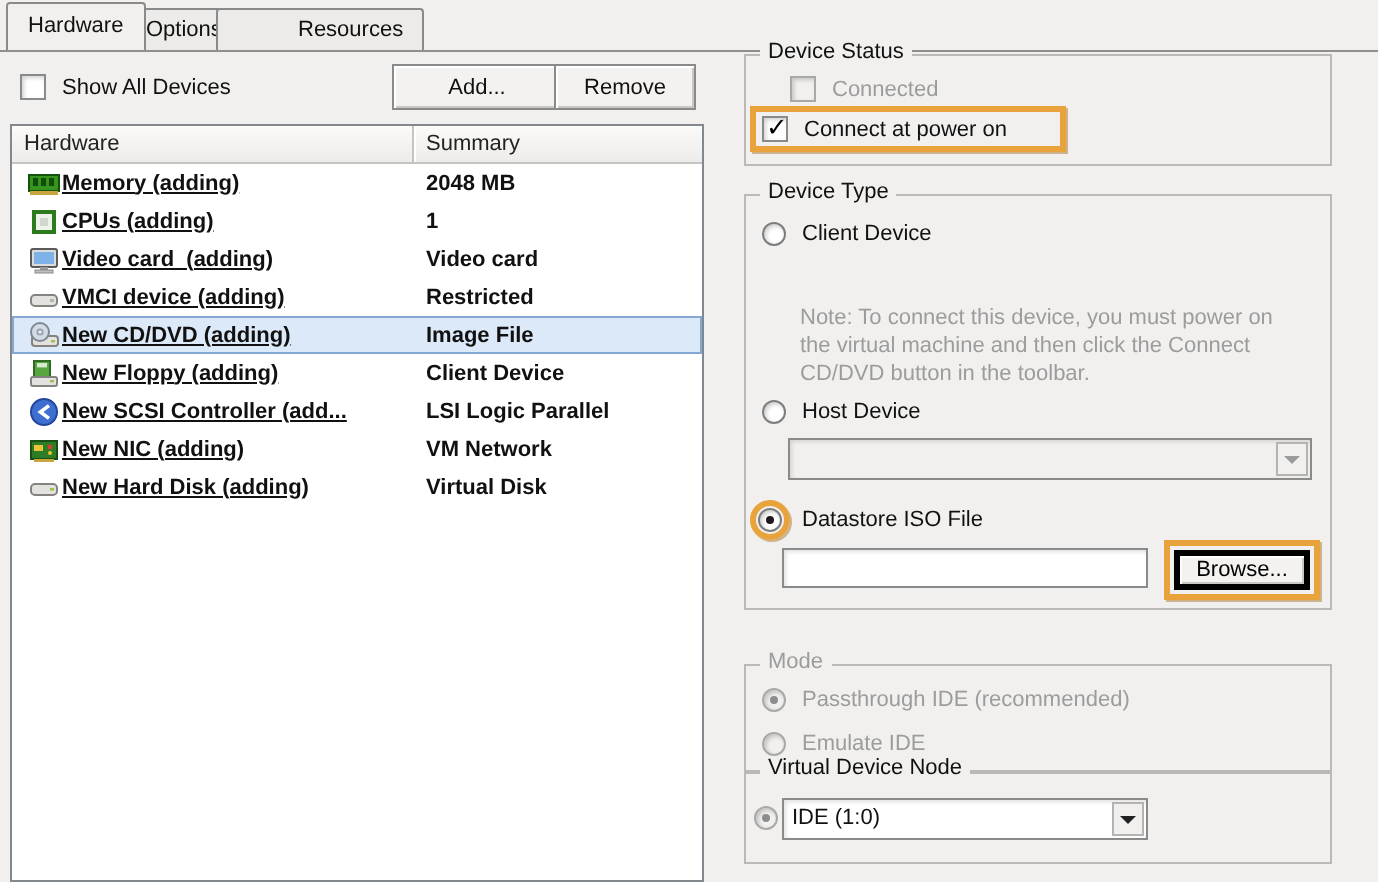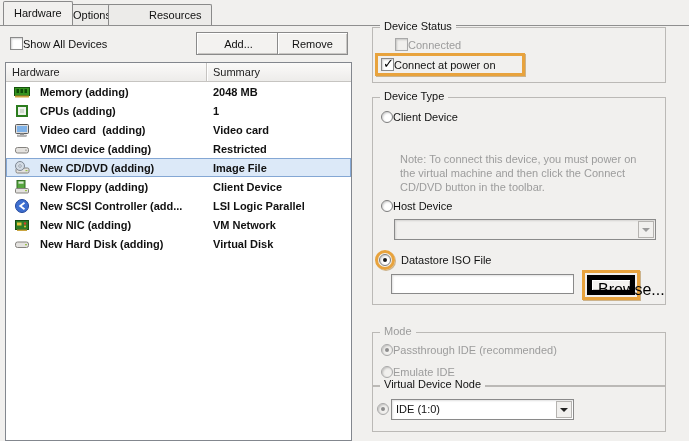--- a/index.html
+++ b/index.html
@@ -7,21 +7,21 @@
     font-family:"Liberation Sans","DejaVu Sans",sans-serif;font-size:11px;color:#111;
     overflow:hidden;}
   
   .tabstrip{position:absolute;left:0;top:0;width:689px;height:26px;}
   .tabstrip::after{content:"";position:absolute;left:0;right:0;top:25px;border-top:1px solid #8f8f8f;}
   .tab{position:absolute;background:#f1f0ee;border:1px solid #8a8a8a;border-bottom:none;
     border-radius:2px 2px 0 0;padding:4px 9px 2px;z-index:1;cursor:default;}
   .tab.active{top:1px;height:24px;z-index:3;padding:5px 10px 0;box-sizing:border-box;}
   .tab.inactive{top:4px;height:21px;box-sizing:border-box;background:#ecebe9;}
   
-  .ckrow{display:flex;align-items:center;white-space:nowrap;}
+  .ckrow{display:flex;align-items:center;gap:8px;white-space:nowrap;}
   .cb{width:13px;height:13px;box-sizing:border-box;background:#fff;border:1px solid #8a8a8a;
     box-shadow:inset 1px 1px 2px rgba(0,0,0,.18);position:relative;flex:0 0 13px;}
   .cb.checked::after{content:"✓";position:absolute;left:1px;top:-3px;font-size:13px;font-weight:bold;color:#000;}
   .cb.disabled{background:#f1f0ee;border-color:#a8a8a8;}
   .radio{width:12px;height:12px;box-sizing:border-box;border-radius:50%;background:#fff;
     border:1px solid #7d7d7d;box-shadow:inset 1px 1px 2px rgba(0,0,0,.2);position:relative;flex:0 0 12px;}
   .radio.sel::after{content:"";position:absolute;left:3px;top:3px;width:4px;height:4px;border-radius:50%;background:#1a1a1a;}
   .radio.disabled{background:#f1f0ee;border-color:#a8a8a8;}
   .radio.disabled.sel::after{background:#8d8d8d;}
   .gray{color:#9c9c9c;}
@@ -34,21 +34,21 @@
   
   #hwlist{position:absolute;left:5px;top:62px;width:347px;height:379px;background:#fff;
     border:1px solid #83878e;box-sizing:border-box;}
   #hw-header{display:flex;height:18px;background:linear-gradient(#fbfaf9,#edecea);
     border-bottom:1px solid #c6c4c1;color:#222;}
   .hcell{display:flex;align-items:center;padding-left:6px;box-sizing:border-box;}
   .hcell.c1{width:201px;border-right:1px solid #c6c4c1;box-shadow:1px 0 0 #fff;}
   .hcell.c2{flex:1;}
   .row{position:relative;display:flex;align-items:center;height:19px;font-weight:bold;}
   .row .icon{width:17px;height:16px;margin-left:8px;flex:0 0 17px;display:flex;align-items:center;}
-  .row .cname{margin-left:9px;white-space:pre;}
+  .row .cname{white-space:pre;text-decoration:underline;}
   .row .csummary{position:absolute;left:207px;white-space:pre;}
   .row.selected{background:#dce9f8;outline:1px solid #84a7d4;outline-offset:-1px;}
   
   .group{position:absolute;left:372px;width:294px;border:1px solid #bbb9b6;box-sizing:border-box;}
   .gtitle{position:absolute;top:-8px;left:7px;background:#f1f0ee;padding:0 4px;}
   .abs{position:absolute;}
   .note{color:#9c9c9c;line-height:14px;width:254px;}
   .hl-box{border:3px solid var(--hl,#e8a33d);box-shadow:1px 1px 0 rgba(160,105,20,.45);
     display:inline-flex;align-items:center;background:transparent;}
   .hl-ring{border:3px solid var(--hl,#e8a33d);border-radius:50%;padding:1px;display:inline-flex;
@@ -60,22 +60,22 @@
     border:1px solid #b5b3b0;box-sizing:border-box;display:flex;align-items:center;justify-content:center;}
   .arrow{width:0;height:0;border-left:4px solid transparent;border-right:4px solid transparent;border-top:4px solid #222;}
   .combo.disabled{background:#f1f0ee;}
   .combo.disabled .arrow{border-top-color:#9b9b9b;}
   .field{position:absolute;box-sizing:border-box;height:20px;background:#fff;border:1px solid #8a8a8a;
     box-shadow:inset 1px 1px 2px rgba(0,0,0,.12);font-family:inherit;font-size:11px;padding:2px 4px;}
   #g-status{top:27px;height:56px;}
   #g-type{top:97px;height:208px;}
   #g-mode{top:332px;height:55px;}
   #g-vdn{top:385px;height:47px;}
-  .browse-btn{width:48px;height:20px;background:#f3f2f0;border:5px solid #000000;
-    box-shadow:inset 1px 1px 0 #fff,inset -1px -1px 0 #c9c7c4;font-family:inherit;font-size:16px;}
+  .browse-btn{width:68px;height:20px;background:#f3f2f0;border:3px solid #000000;
+    box-shadow:inset 1px 1px 0 #fff,inset -1px -1px 0 #c9c7c4;font-family:inherit;font-size:11px;}
 </style>
 </head>
 <body>
 
 <div id="screen">
 
   <div class="tabstrip">
     <div class="tab active" style="left:3px;">Hardware</div>
     <div class="tab inactive" style="left:63px;">Options</div>
     <div class="tab inactive" style="left:108px;padding-left:40px;">Resources</div>

